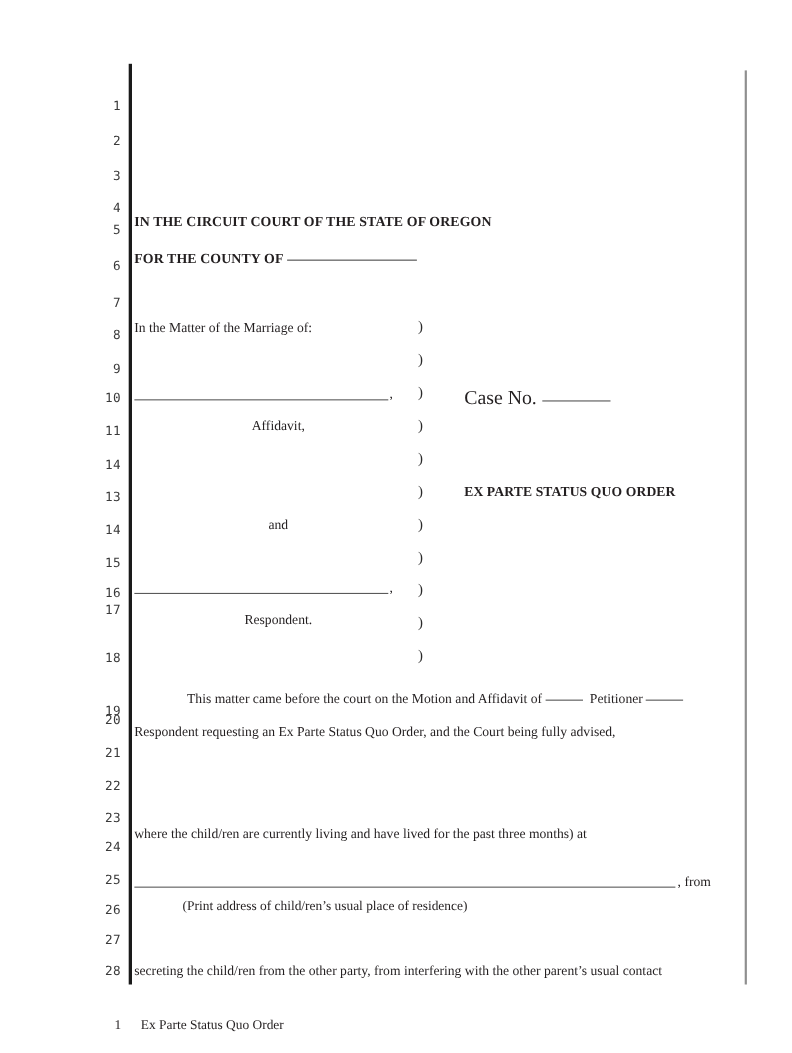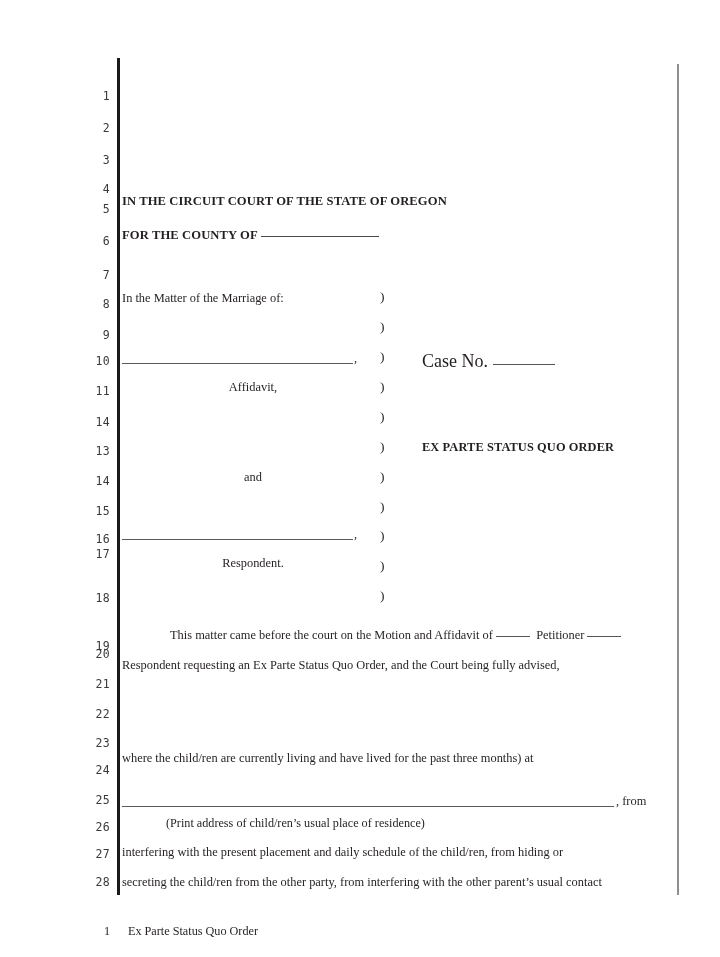--- a/index.html
+++ b/index.html
@@ -272,21 +272,20 @@
     <div class="para" style="top:570px">
       <span style="display:inline-block;width:48px"></span><span>This matter came before the court on the Motion and Affidavit of</span>&nbsp;<span class="ul-short"></span>&nbsp;&nbsp;<span>Petitioner</span>&nbsp;<span class="ul-short"></span>
     </div>
 
     <div class="para" style="top:693px">where the child/ren are currently living and have lived for the past three months) at</div>
 
     <div class="addr-rule" style="top:748px"></div>
     <div class="addr-tail" style="top:736px">, from</div>
     <div class="addr-caption" style="top:758px">(Print address of child/ren’s usual place of residence)</div>
 
-    <div class="para" style="top:787px">interfering with the present placement and daily schedule of the child/ren, from hiding or</div>
     <div class="para" style="top:817px">secreting the child/ren from the other party, from interfering with the other parent’s usual contact</div>
 
   </div>
 
   <div class="footer">
     <span class="fnum">1</span><span>Ex Parte Status Quo Order</span>
   </div>
 
 </div>
 

